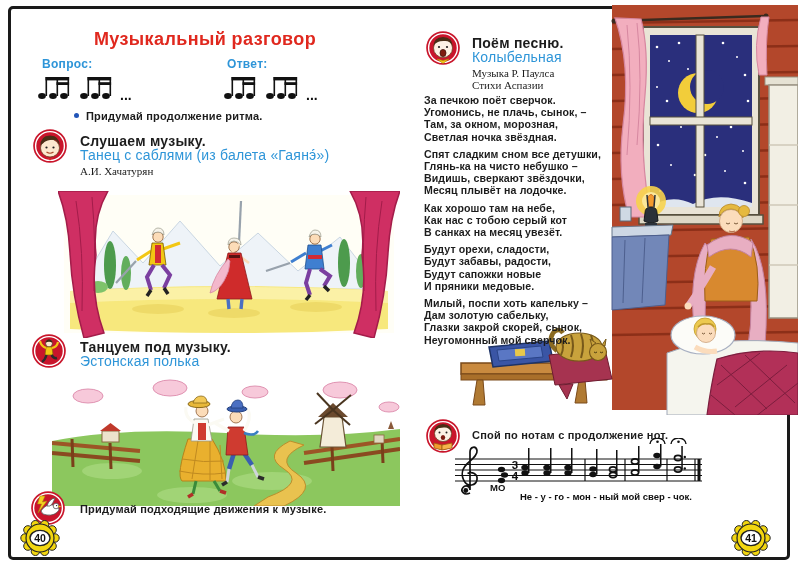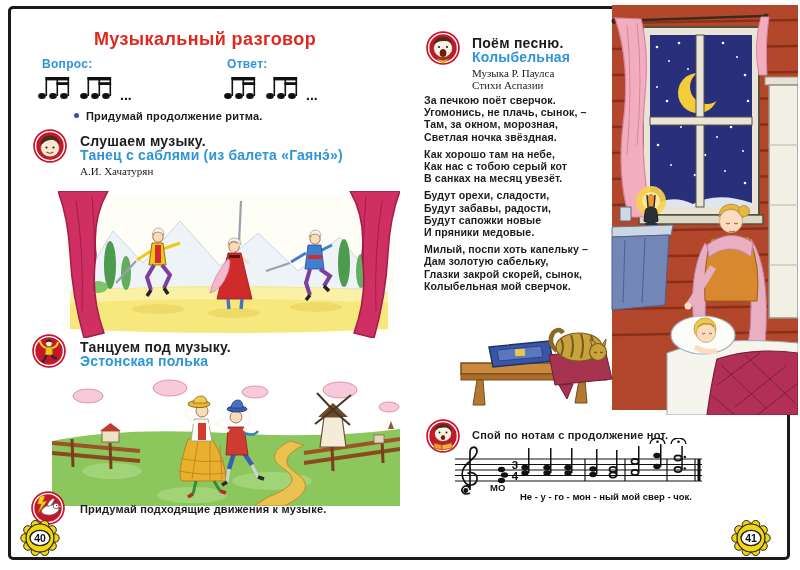--- a/index.html
+++ b/index.html
@@ -5,21 +5,21 @@
   body{margin:0;background:#e9e9e9}
   .book{position:relative;width:800px;height:570px;background:#fff;
         font-family:"Liberation Sans",sans-serif;color:#1c1c1c;overflow:hidden}
   .abs{position:absolute}
   .frame{position:absolute;left:8px;top:6px;right:10px;bottom:10px;
          border:3.5px solid #1a1a1a;border-radius:5px;pointer-events:none}
   .title{left:40px;top:29px;width:330px;text-align:center;font-size:18px;
          font-weight:bold;color:#e0281e;letter-spacing:.4px}
   .qlabel{font-size:12px;font-weight:bold;color:#2e95d8;letter-spacing:.3px}
   .h{font-size:14px;font-weight:bold;letter-spacing:.25px}
-  .piece{font-size:14px;font-weight:bold;color:#2e95d8;letter-spacing:.2px}
+  .piece{font-size:14px;font-weight:normal;color:#2e95d8;letter-spacing:.2px}
   .credit{font-family:"Liberation Serif",serif;font-size:11px}
   .task{font-size:11px;font-weight:bold;letter-spacing:.2px}
   .dot{display:inline-block;width:5px;height:5px;border-radius:50%;
        background:#2255b8;margin-right:7px;vertical-align:2px}
   .line{font-size:10.6px;font-weight:bold;line-height:12.2px;letter-spacing:.1px}
   .stanza{margin-bottom:5px}
   svg text{font-family:"Liberation Sans",sans-serif}
 </style>
 </head>
 <body>
@@ -397,35 +397,41 @@
   </svg>
 
   <div class="abs" style="left:424px;top:94px;width:210px">
     <div class="stanza">
       <div class="line">За печкою поёт сверчок.</div>
       <div class="line">Угомонись, не плачь, сынок, –</div>
       <div class="line">Там, за окном, морозная,</div>
       <div class="line">Светлая ночка звёздная.</div>
     </div>
     <div class="stanza">
+      <div class="line">Спят сладким сном все детушки,</div>
+      <div class="line">Глянь-ка на чисто небушко –</div>
+      <div class="line">Видишь, сверкают звёздочки,</div>
+      <div class="line">Месяц плывёт на лодочке.</div>
+    </div>
+    <div class="stanza">
       <div class="line">Как хорошо там на небе,</div>
       <div class="line">Как нас с тобою серый кот</div>
       <div class="line">В санках на месяц увезёт.</div>
     </div>
     <div class="stanza">
       <div class="line">Будут орехи, сладости,</div>
       <div class="line">Будут забавы, радости,</div>
       <div class="line">Будут сапожки новые</div>
       <div class="line">И пряники медовые.</div>
     </div>
     <div class="stanza">
       <div class="line">Милый, поспи хоть капельку –</div>
       <div class="line">Дам золотую сабельку,</div>
       <div class="line">Глазки закрой скорей, сынок,</div>
-      <div class="line">Колыбельная мой сверчок.</div>
+      <div class="line">Неугомонный мой сверчок.</div>
     </div>
   </div>
 
   <svg class="abs" style="left:424px;top:417px" width="38" height="38" viewBox="0 0 38 38">
     <circle cx="19" cy="19" r="16.8" fill="#c9152b"></circle>
     <circle cx="19" cy="19" r="14.4" fill="none" stroke="#fff" stroke-width="1.4"></circle>
     <ellipse cx="19" cy="16.5" rx="8.5" ry="8" fill="#fdf1e4" stroke="#6b4326" stroke-width="0.8"></ellipse>
     <path d="M10.5,15 Q10.5,7.5 19,7 Q27.5,7.5 27.5,15 Q25,10.5 21,10.5 Q15,10.3 13.5,12 Q11.5,13 10.5,15 Z" fill="#4a2e16"></path>
     <circle cx="15.5" cy="15.5" r="1" fill="#231f20"></circle>
       <circle cx="22.5" cy="15.5" r="1" fill="#231f20"></circle>

